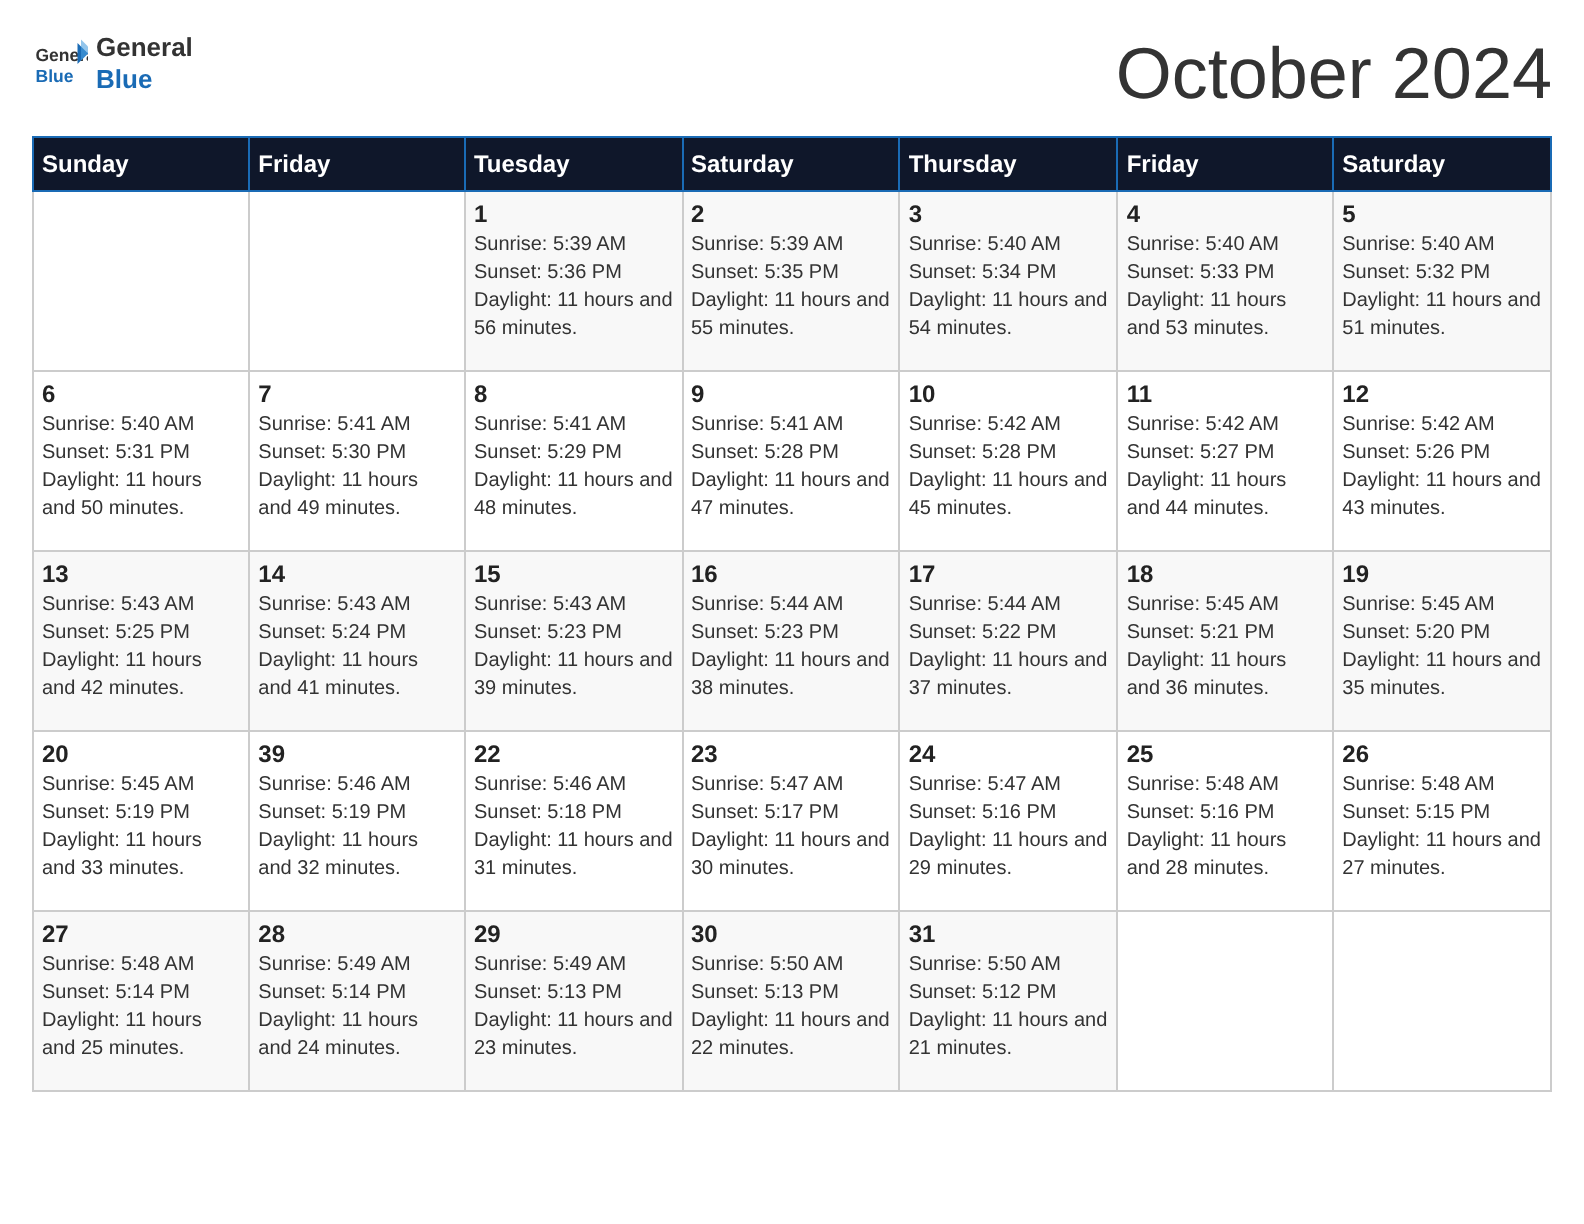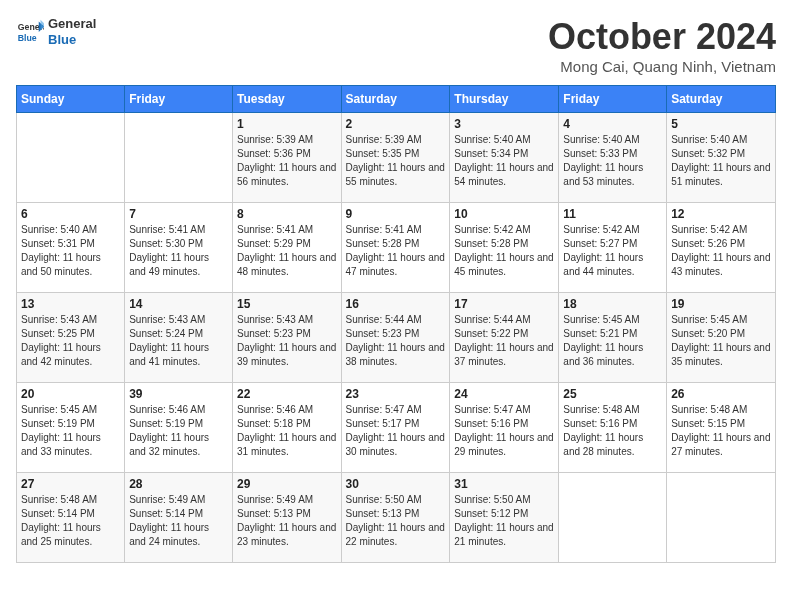--- a/index.html
+++ b/index.html
@@ -23,34 +23,34 @@
     }
     .logo-icon {
       width: 28px;
       height: 28px;
     }
     .title-block {
       text-align: right;
     }
     .month-title {
       font-size: 36px;
-      font-weight: bold;
+      font-weight: normal;
       color: #333;
     }
     .location {
       font-size: 15px;
       color: #555;
     }
     table {
       width: 100%;
       border-collapse: collapse;
       font-size: 10.5px;
     }
     thead tr th {
-      background: #3b82f6;
+      background: #0f172a;
       color: #fff;
       padding: 6px 4px;
       text-align: left;
       font-size: 12px;
       font-weight: bold;
       border: 1px solid #1a6bb5;
     }
     tbody tr td {
       border: 1px solid #ccc;
       vertical-align: top;
@@ -88,21 +88,20 @@
       <polygon points="26,4 32,10 26,16" fill="#1a6bb5"></polygon>
       <polygon points="28,2 34,8 28,14" fill="#4a9fe0" opacity="0.6"></polygon>
     </svg>
     <div>
       <div style="font-size:13px;font-weight:bold;color:#333;line-height:1.2;">General</div>
       <div style="font-size:13px;font-weight:bold;color:#1a6bb5;line-height:1.2;">Blue</div>
     </div>
   </div>
   <div class="title-block">
     <div class="month-title">October 2024</div>
-    <div class="location">Mong Cai, Quang Ninh, Vietnam</div>
   </div>
 </div>
 
 <table>
   <thead>
     <tr>
         <th>Sunday</th>
         <th>Friday</th>
         <th>Tuesday</th>
         <th>Saturday</th>

